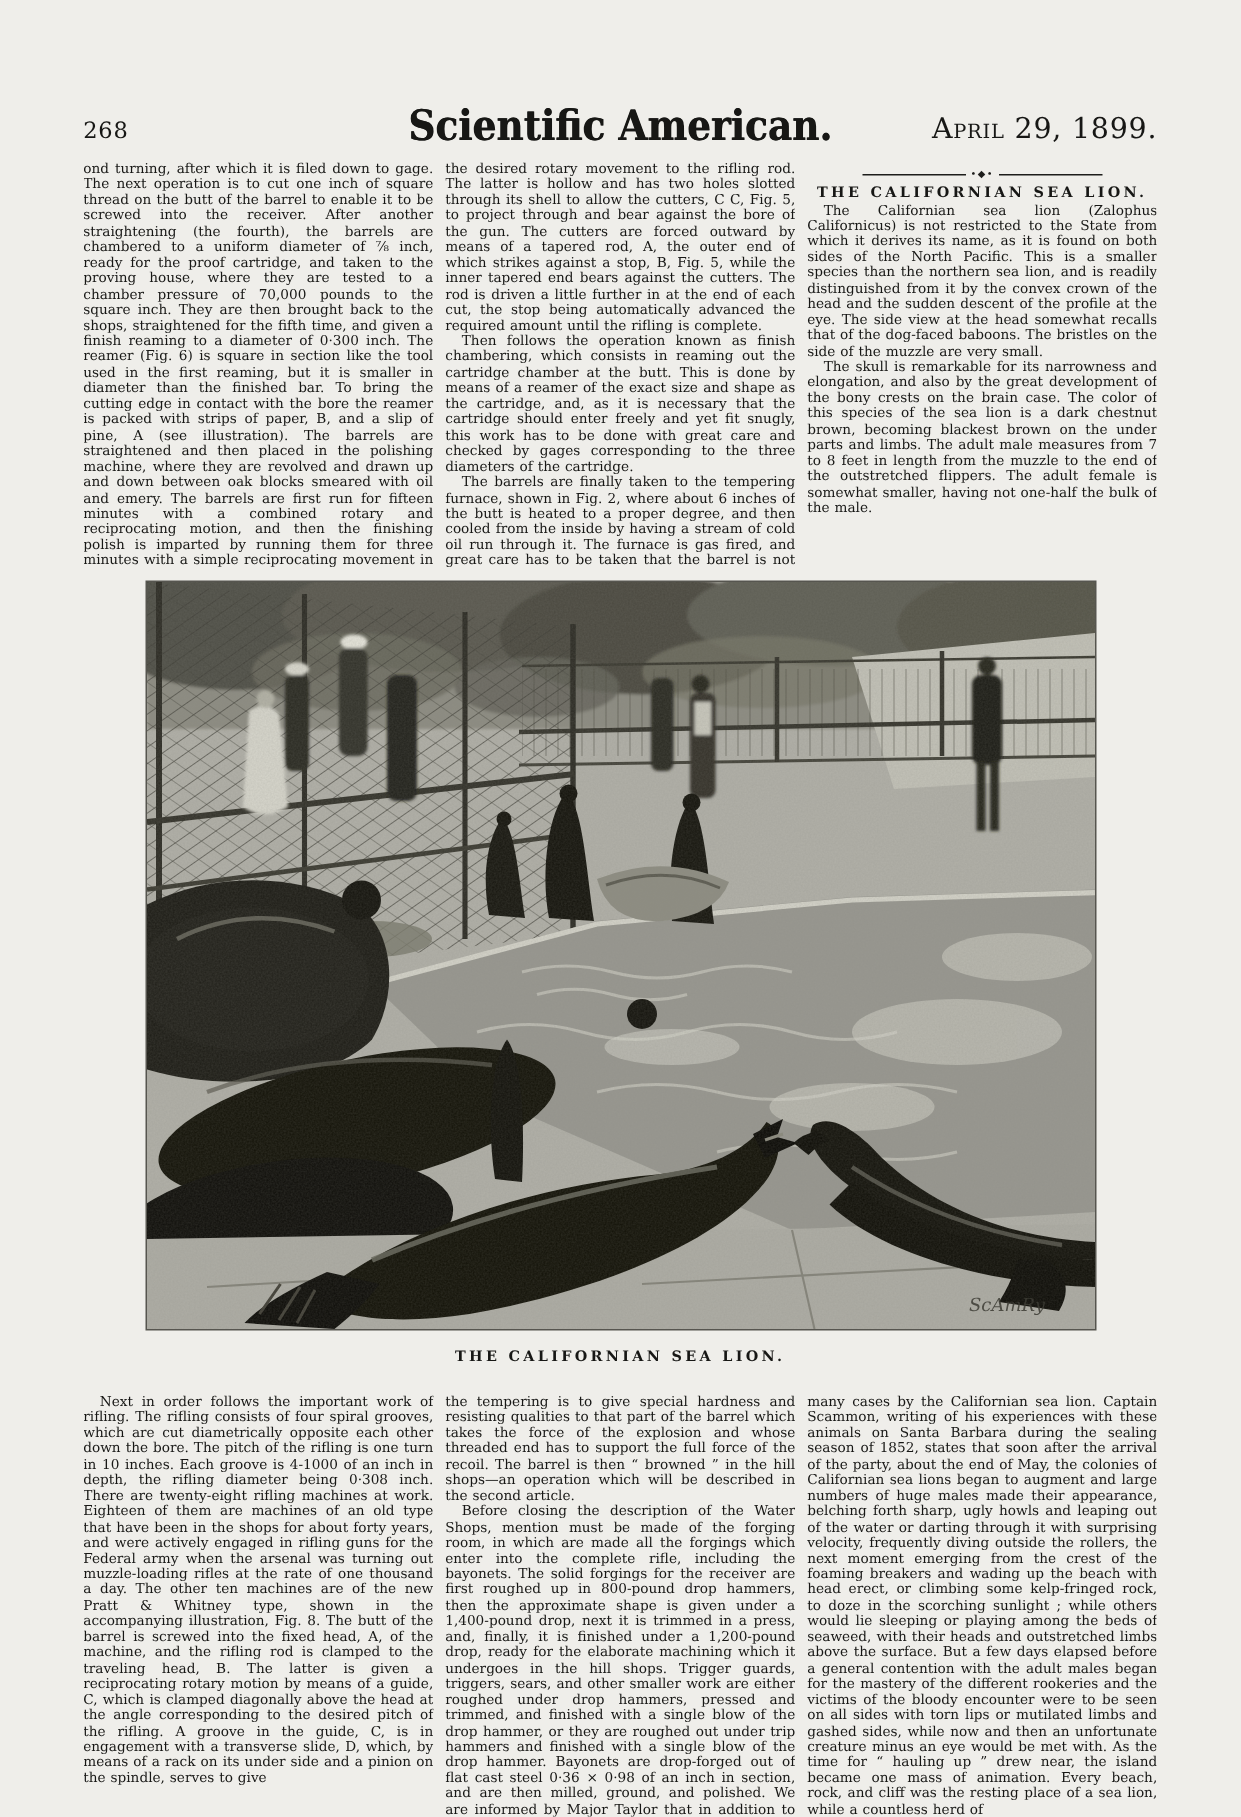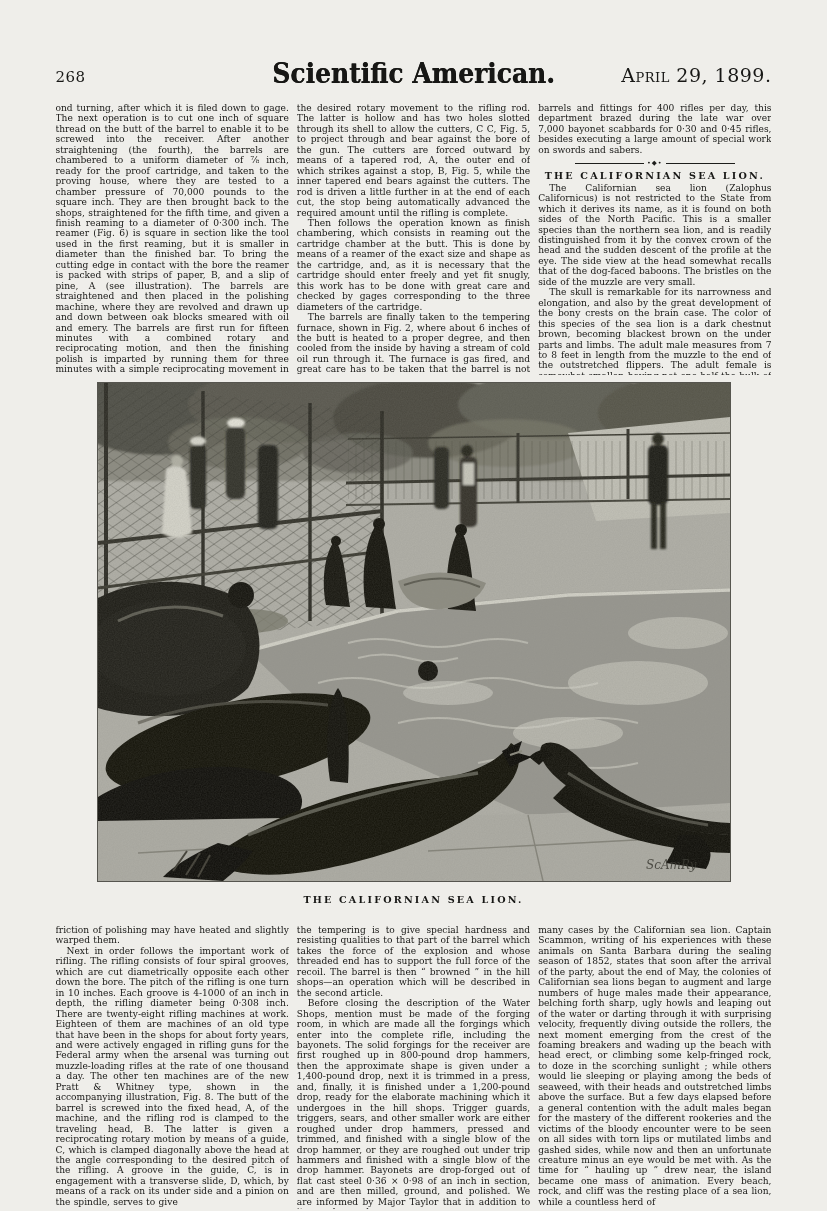--- a/index.html
+++ b/index.html
@@ -6,21 +6,21 @@
   body{
     width:827px;height:1211px;
     background:#efeeea;
     font-family:"DejaVu Serif", serif;
     color:#171715;
     overflow:hidden;
   }
   .page{width:827px;height:1211px;position:relative;}
   
   .header{
-    width:716px;margin:15px auto;padding-top:44px;
+    width:716px;margin:0 auto;padding-top:69px;
     display:grid;grid-template-columns:1fr auto 1fr;align-items:baseline;
   }
   .page-number{font-size:15px;letter-spacing:.5px;}
   .masthead{
     font-size:25px;font-weight:bold;text-align:center;
     letter-spacing:0px;transform:scaleY(1.12);
     text-shadow:0.4px 0 0 #171715;
     font-family:"DejaVu Serif", serif;
   }
   .issue-date{font-size:19px;text-align:right;font-variant:small-caps;letter-spacing:.5px;}
@@ -79,21 +79,20 @@
   <div class="columns top">
     <div class="col">
       <p class="cont">ond turning, after which it is filed down to gage.  The next operation is to cut one inch of square thread on the butt of the barrel to enable it to be screwed into the receiver.  After another straightening (the fourth), the barrels are chambered to a uniform diameter of ⅞ inch, ready for the proof cartridge, and taken to the proving house, where they are tested to a chamber pressure of 70,000 pounds to the square inch.  They are then brought back to the shops, straightened for the fifth time, and given a finish reaming to a diameter of 0·300 inch.  The reamer (Fig. 6) is square in section like the tool used in the first reaming, but it is smaller in diameter than the finished bar.  To bring the cutting edge in contact with the bore the reamer is packed with strips of paper, B, and a slip of pine, A (see illustration).  The barrels are straightened and then placed in the polishing machine, where they are revolved and drawn up and down between oak blocks smeared with oil and emery.  The barrels are first run for fifteen minutes with a combined rotary and reciprocating motion, and then the finishing polish is imparted by running them for three minutes with a simple reciprocating movement in the direction of the grain. After polishing, the barrels are given a seventh and final straightening ;  for there is a possibility that the</p>
     </div>
     <div class="col">
       <p class="cont">the desired rotary movement to the rifling rod.  The latter is hollow and has two holes slotted through its shell to allow the cutters, C C, Fig. 5, to project through and bear against the bore of the gun.  The cutters are forced outward by means of a tapered rod, A, the outer end of which strikes against a stop, B, Fig. 5, while the inner tapered end bears against the cutters. The rod is driven a little further in at the end of each cut, the stop being automatically advanced the required amount until the rifling is complete.</p>
       <p>Then follows the operation known as finish chambering, which consists in reaming out the cartridge chamber at the butt.  This is done by means of a reamer of the exact size and shape as the cartridge, and, as it is necessary that the cartridge should enter freely and yet fit snugly, this work has to be done with great care and checked by gages corresponding to the three diameters of the cartridge.</p>
       <p>The barrels are finally taken to the tempering furnace, shown in Fig. 2, where about 6 inches of the butt is heated to a proper degree, and then cooled from the inside by having a stream of cold oil run through it.  The furnace is gas fired, and great care has to be taken that the barrel is not heated too far up, and that it is not warped by being overheated.  The object of</p>
     </div>
     <div class="col">
-      <p class="cont">barrels and fittings for 400 rifles per day, this department brazed during the late war over 7,000 bayonet scabbards for 0·30 and 0·45 rifles, besides executing a large amount of special work on swords and sabers.</p>
       <div class="divider">
         <span class="orn">•◆•</span>
       </div>
       <h2 class="article-title">THE CALIFORNIAN SEA LION.</h2>
       <p>The Californian sea lion (Zalophus Californicus) is not restricted to the State from which it derives its name, as it is found on both sides of the North Pacific.  This is a smaller species than the northern sea lion, and is readily distinguished from it by the convex crown of the head and the sudden descent of the profile at the eye.  The side view at the head somewhat recalls that of the dog-faced baboons.  The bristles on the side of the muzzle are very small.</p>
       <p>The skull is remarkable for its narrowness and elongation, and also by the great development of the bony crests on the brain case.  The color of this species of the sea lion is a dark chestnut brown, becoming blackest brown on the under parts and limbs.  The adult male measures from 7 to 8 feet in length from the muzzle to the end of the outstretched flippers.  The adult female is somewhat smaller, having not one-half the bulk of the male.</p>
 
     </div>
   </div>
 
@@ -251,21 +250,20 @@
         <text x="548" y="486" font-size="12" font-style="italic" fill="#34332c" opacity="0.85" font-family="DejaVu Serif, serif">ScAmRy</text>
 
         <rect x="0" y="0" width="632" height="498" filter="url(#grain)" opacity="0.45"></rect>
       </svg>
     </div>
     <figcaption>THE CALIFORNIAN SEA LION.</figcaption>
   </figure>
 
   <div class="columns bottom">
     <div class="col">
-      <p class="cont">friction of polishing may have heated and slightly warped them.</p>
       <p>Next in order follows the important work of rifling. The rifling consists of four spiral grooves, which are cut diametrically opposite each other down the bore. The pitch of the rifling is one turn in 10 inches.  Each groove is 4-1000 of an inch in depth, the rifling diameter being 0·308 inch.  There are twenty-eight rifling machines at work.  Eighteen of them are machines of an old type that have been in the shops for about forty years, and were actively engaged in rifling guns for the Federal army when the arsenal was turning out muzzle-loading rifles at the rate of one thousand a day. The other ten machines are of the new Pratt &amp; Whitney type, shown in the accompanying illustration, Fig. 8.  The butt of the barrel is screwed into the fixed head, A, of the machine, and the rifling rod is clamped to the traveling head, B.  The latter is given a reciprocating rotary motion by means of a guide, C, which is clamped diagonally above the head at the angle corresponding to the desired pitch of the rifling. A groove in the guide, C, is in engagement with a transverse slide, D, which, by means of a rack on its under side and a pinion on the spindle, serves to give</p>
     </div>
     <div class="col">
       <p class="cont">the tempering is to give special hardness and resisting qualities to that part of the barrel which takes the force of the explosion and whose threaded end has to support the full force of the recoil.  The barrel is then “ browned ” in the hill shops—an operation which will be described in the second article.</p>
       <p>Before closing the description of the Water Shops, mention must be made of the forging room, in which are made all the forgings which enter into the complete rifle, including the bayonets.  The solid forgings for the receiver are first roughed up in 800-pound drop hammers, then the approximate shape is given under a 1,400-pound drop, next it is trimmed in a press, and, finally, it is finished under a 1,200-pound drop, ready for the elaborate machining which it undergoes in the hill shops.  Trigger guards, triggers, sears, and other smaller work are either roughed under drop hammers, pressed and trimmed, and finished with a single blow of the drop hammer, or they are roughed out under trip hammers and finished with a single blow of the drop hammer.  Bayonets are drop-forged out of flat cast steel 0·36 × 0·98 of an inch in section, and are then milled, ground, and polished.  We are informed by Major Taylor that in addition to its regular work on</p>
     </div>
     <div class="col">
       <p class="cont">many cases by the Californian sea lion.  Captain Scammon, writing of his experiences with these animals on Santa Barbara during the sealing season of 1852, states that soon after the arrival of the party, about the end of May, the colonies of Californian sea lions began to augment and large numbers of huge males made their appearance, belching forth sharp, ugly howls and leaping out of the water or darting through it with surprising velocity, frequently diving outside the rollers, the next moment emerging from the crest of the foaming breakers and wading up the beach with head erect, or climbing some kelp-fringed rock, to doze in the scorching sunlight ; while others would lie sleeping or playing among the beds of seaweed, with their heads and outstretched limbs above the surface.  But a few days elapsed before a general contention with the adult males began for the mastery of the different rookeries and the victims of the bloody encounter were to be seen on all sides with torn lips or mutilated limbs and gashed sides, while now and then an unfortunate creature minus an eye would be met with.  As the time for “ hauling up ” drew near, the island became one mass of animation.  Every beach, rock, and cliff was the resting place of a sea lion, while a countless herd of</p>
     </div>
   </div>

